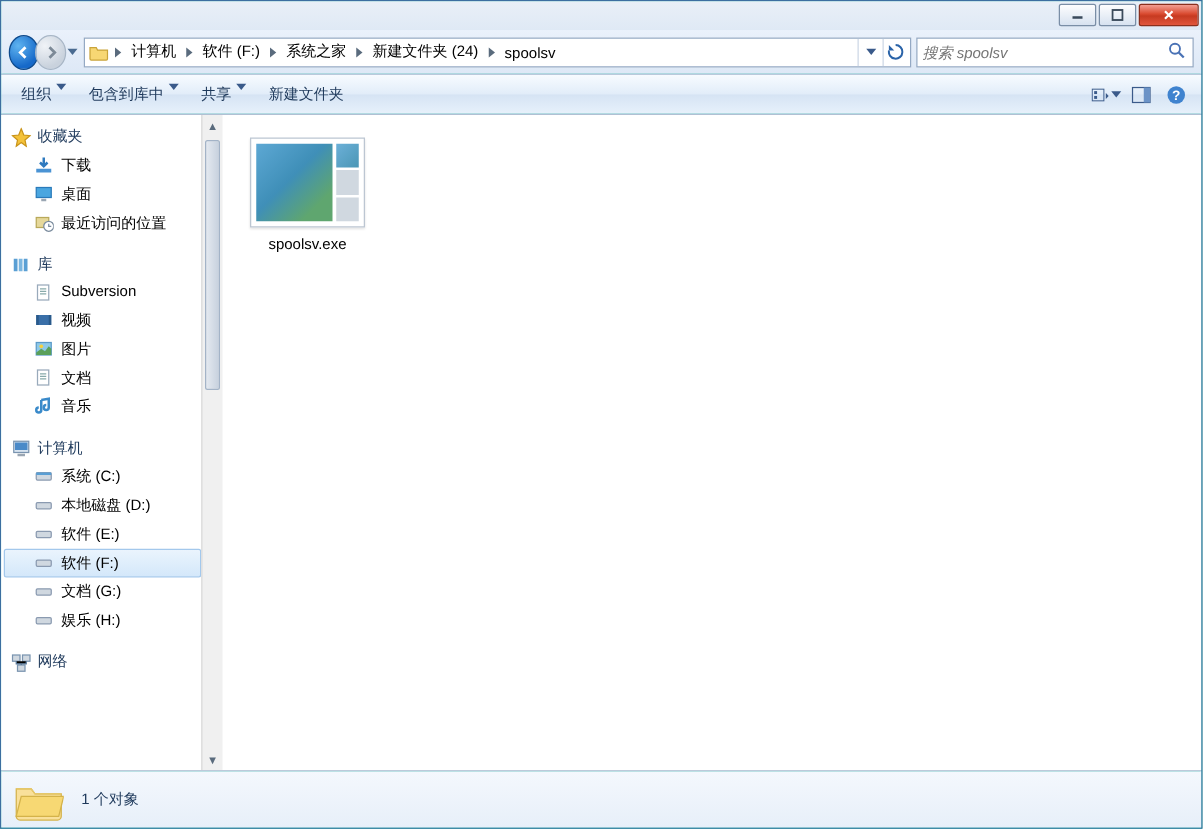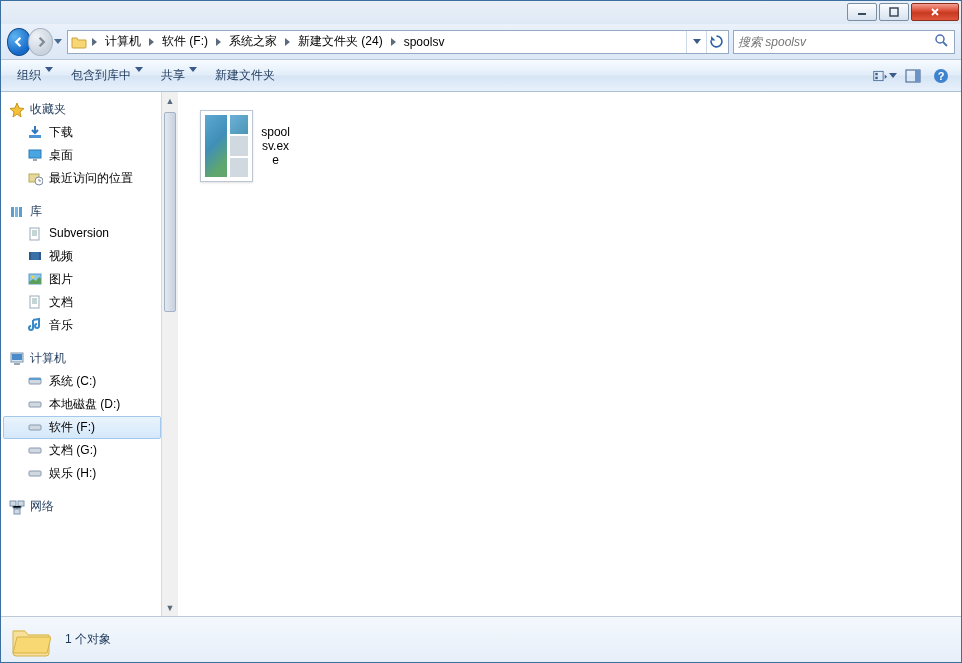--- a/index.html
+++ b/index.html
@@ -46,21 +46,21 @@
 .sb-arr { position:absolute; left:0; right:0; height:17px; display:flex; align-items:center; justify-content:center; color:#5a6b7d; font-size:9px;}
 .sb-arr.top{top:0;} .sb-arr.bot{bottom:0;}
 .sb-group { margin-bottom:10px;}
 .sb-head { display:flex; align-items:center; gap:5px; padding:3px 6px; color:#1e395b;}
 .sb-item { display:flex; align-items:flex-start; gap:6px; padding:3px 6px 3px 24px; color:#000;}
 .sb-item.sel { background:linear-gradient(#eaf4fd,#d4e8fa); border:1px solid #a3c8ec; border-radius:2px; padding:2px 5px 2px 23px;}
 .ico { width:16px; height:16px; display:flex; align-items:center; justify-content:center; flex-shrink:0;}
 
 
 .content { flex:1; padding:14px; display:flex; align-content:flex-start; flex-wrap:wrap; gap:16px; overflow:auto;}
-.file { width:100px; display:flex; flex-direction:row; align-items:center; gap:6px; padding:4px;}
+.file { width:100px; display:flex; flex-direction:column; align-items:center; gap:6px; padding:4px;}
 .thumb { width:92px; height:72px; border:1px solid #bcc6d2; background:#fff; display:flex; padding:4px; gap:3px; box-shadow:0 1px 2px rgba(0,0,0,.12);}
 .thumb .main { flex:1; background:linear-gradient(135deg,#5da8d4 0%,#3f8fb8 45%,#5fa66f 80%);}
 .thumb .side { width:18px; display:flex; flex-direction:column; gap:2px;}
 .thumb .side div { flex:1; background:#d0d8e0;}
 .thumb .side div:first-child { background:linear-gradient(135deg,#6cb0d8,#4a96b5);}
 .fname { font-size:12px; color:#000; text-align:center; word-break:break-all;}
 
 
 .statusbar { height:46px; background:linear-gradient(#f4f8fd,#e7eff9); border-top:1px solid #bccada; display:flex; align-items:center; padding:0 10px; gap:14px;}
 .status-icon { width:40px; height:34px;}
@@ -323,20 +323,28 @@
             <span>系统 (C:)</span>
           </div>
         <div class="sb-item">
             <span class="ico">
               <svg viewBox="0 0 16 16">
                 <rect x="2" y="6" width="12" height="5" rx="1" fill="#d0d8e0" stroke="#8a9ab0"></rect>
               </svg>
             </span>
             <span>本地磁盘 (D:)</span>
           </div>
+        <div class="sb-item">
+            <span class="ico">
+              <svg viewBox="0 0 16 16">
+                <rect x="2" y="6" width="12" height="5" rx="1" fill="#d0d8e0" stroke="#8a9ab0"></rect>
+              </svg>
+            </span>
+            <span>软件 (E:)</span>
+          </div>
         <div class="sb-item sel">
             <span class="ico">
               <svg viewBox="0 0 16 16">
                 <rect x="2" y="6" width="12" height="5" rx="1" fill="#d0d8e0" stroke="#8a9ab0"></rect>
               </svg>
             </span>
             <span>软件 (F:)</span>
           </div>
         <div class="sb-item">
             <span class="ico">

